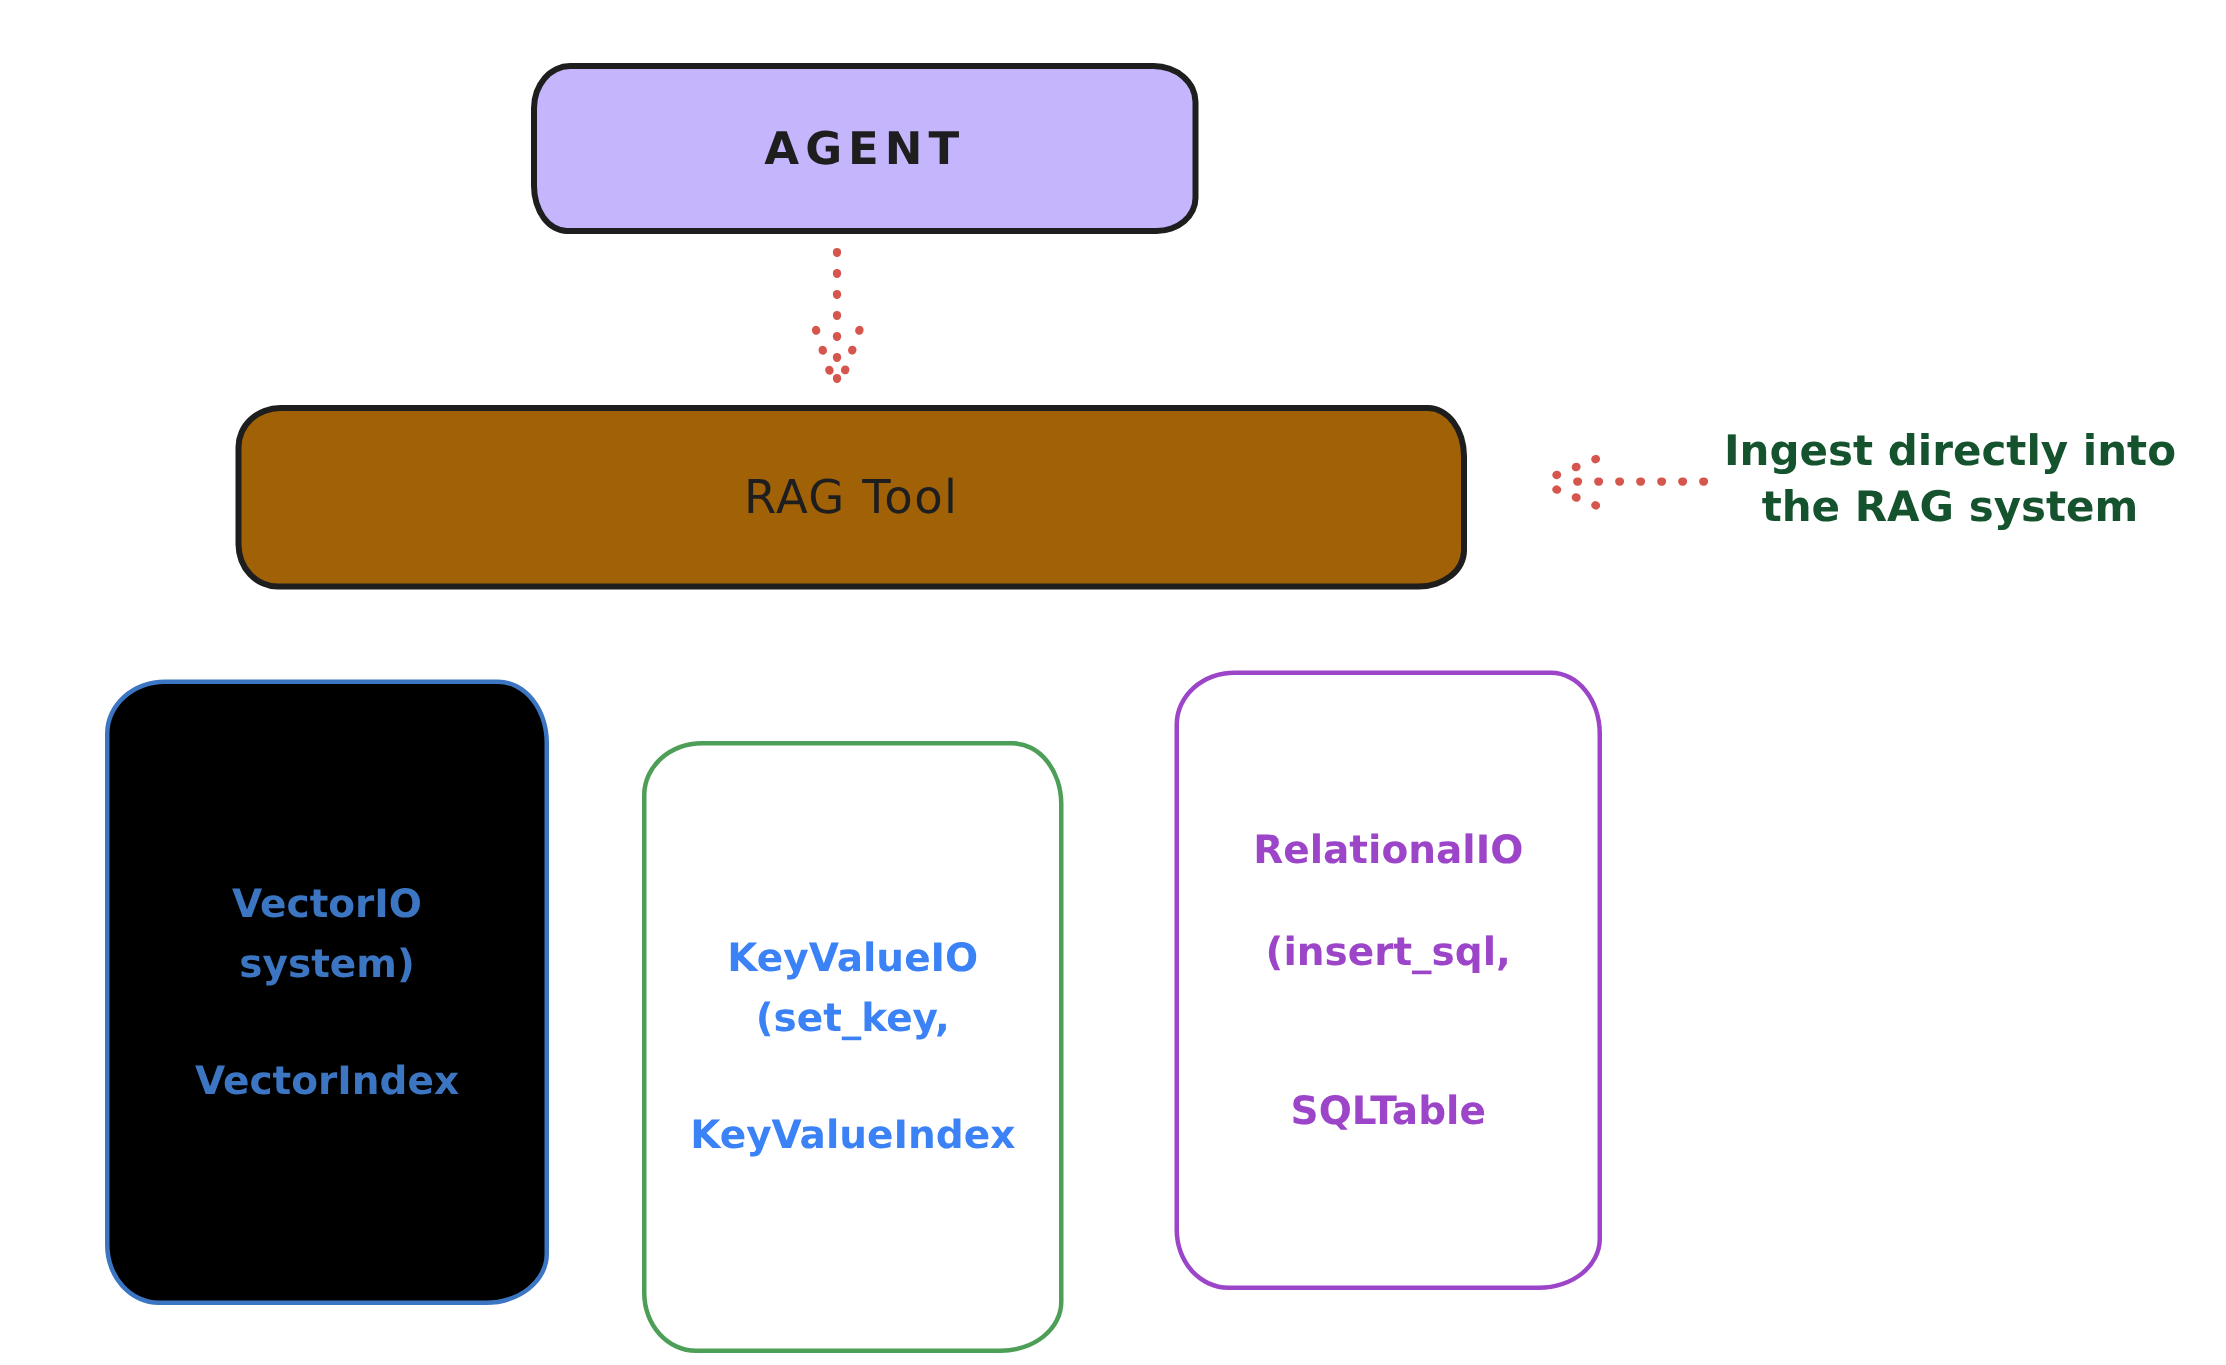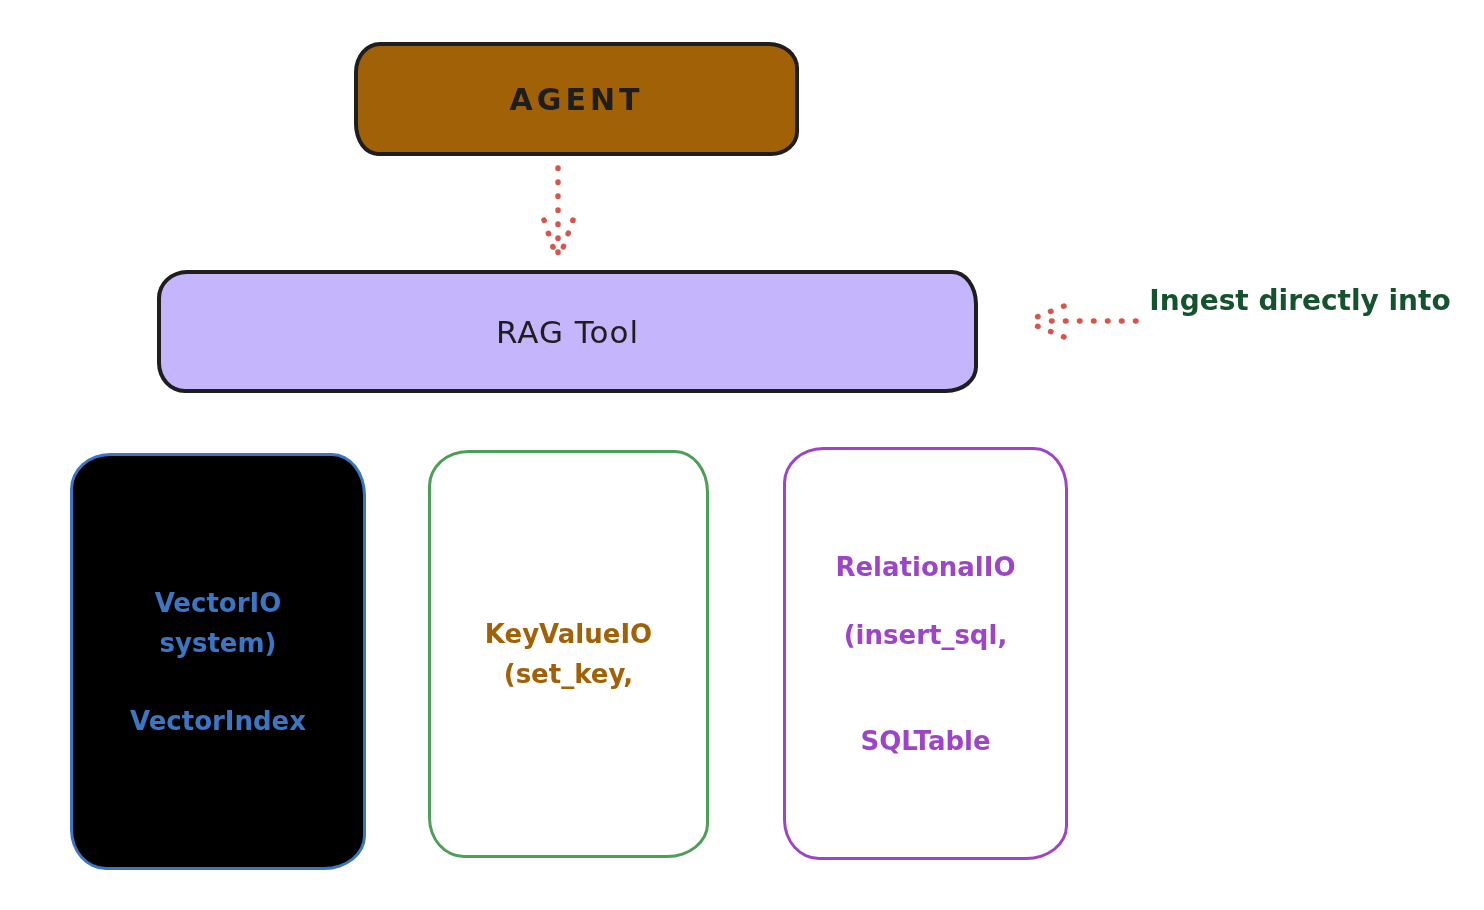--- a/index.html
+++ b/index.html
@@ -81,56 +81,58 @@
     stroke-width: 5.5;
     stroke-linecap: round;
     stroke-dasharray: 0.5 13.5;
   }
 </style>
 </head>
 <body>
 
 <div class="canvas">
 
-  <div class="node-box agent-box" style="border-color: rgb(30, 30, 30); color: rgb(30, 30, 30); background-color: #a16207;">
+  <div class="node-box agent-box" style="border-color: rgb(30, 30, 30); color: rgb(30, 30, 30); background-color: #c4b5fd;">
     <span>AGENT</span>
   </div>
 
-  <div class="node-box rag-box" style="border-color: rgb(30, 30, 30); color: rgb(30, 30, 30); background-color: #c4b5fd;">
+  <div class="node-box rag-box" style="border-color: rgb(30, 30, 30); color: rgb(30, 30, 30); background-color: #a16207;">
     <span>RAG Tool</span>
   </div>
 
   <svg class="arrow-layer" viewBox="0 0 1484 910">
 
     <g>
       <path class="dotted" d="M558 168 L558 260" stroke="#d6554c"></path>
       <path class="dotted" d="M544 220 L557 259" stroke="#d6554c"></path>
       <path class="dotted" d="M573 220 L559 259" stroke="#d6554c"></path>
     </g>
 
     <g>
       <path class="dotted" d="M1136 321 L1046 321" stroke="#d6554c"></path>
       <path class="dotted" d="M1064 306 L1027 321" stroke="#d6554c"></path>
       <path class="dotted" d="M1064 337 L1027 322" stroke="#d6554c"></path>
     </g>
   </svg>
 
   <div class="annotation" style="color: #14532d;">
     <div>Ingest directly into</div>
+    <div>the RAG system</div>
   </div>
 
   <div class="card card-vector" style="border-color: rgb(60, 118, 194); color: rgb(60, 118, 194); background-color: #000000;">
     <div>VectorIO</div>
     <div>system)</div>
     <div class="index-label">VectorIndex</div>
   </div>
 
-  <div class="card card-keyvalue" style="border-color: rgb(77, 158, 87); color: #a16207; background-color: rgb(255, 255, 255);">
+  <div class="card card-keyvalue" style="border-color: rgb(77, 158, 87); color: #3b82f6; background-color: rgb(255, 255, 255); margin-top: 44px;">
     <div>KeyValueIO</div>
     <div>(set_key,</div>
+    <div class="index-label">KeyValueIndex</div>
   </div>
 
   <div class="card card-relational" style="border-color: rgb(156, 69, 201); color: rgb(156, 69, 201); background-color: rgb(255, 255, 255);">
     <div>RelationalIO</div>
     <div>(insert_sql,</div>
     <div class="index-label">SQLTable</div>
   </div>
 
 </div>
 

